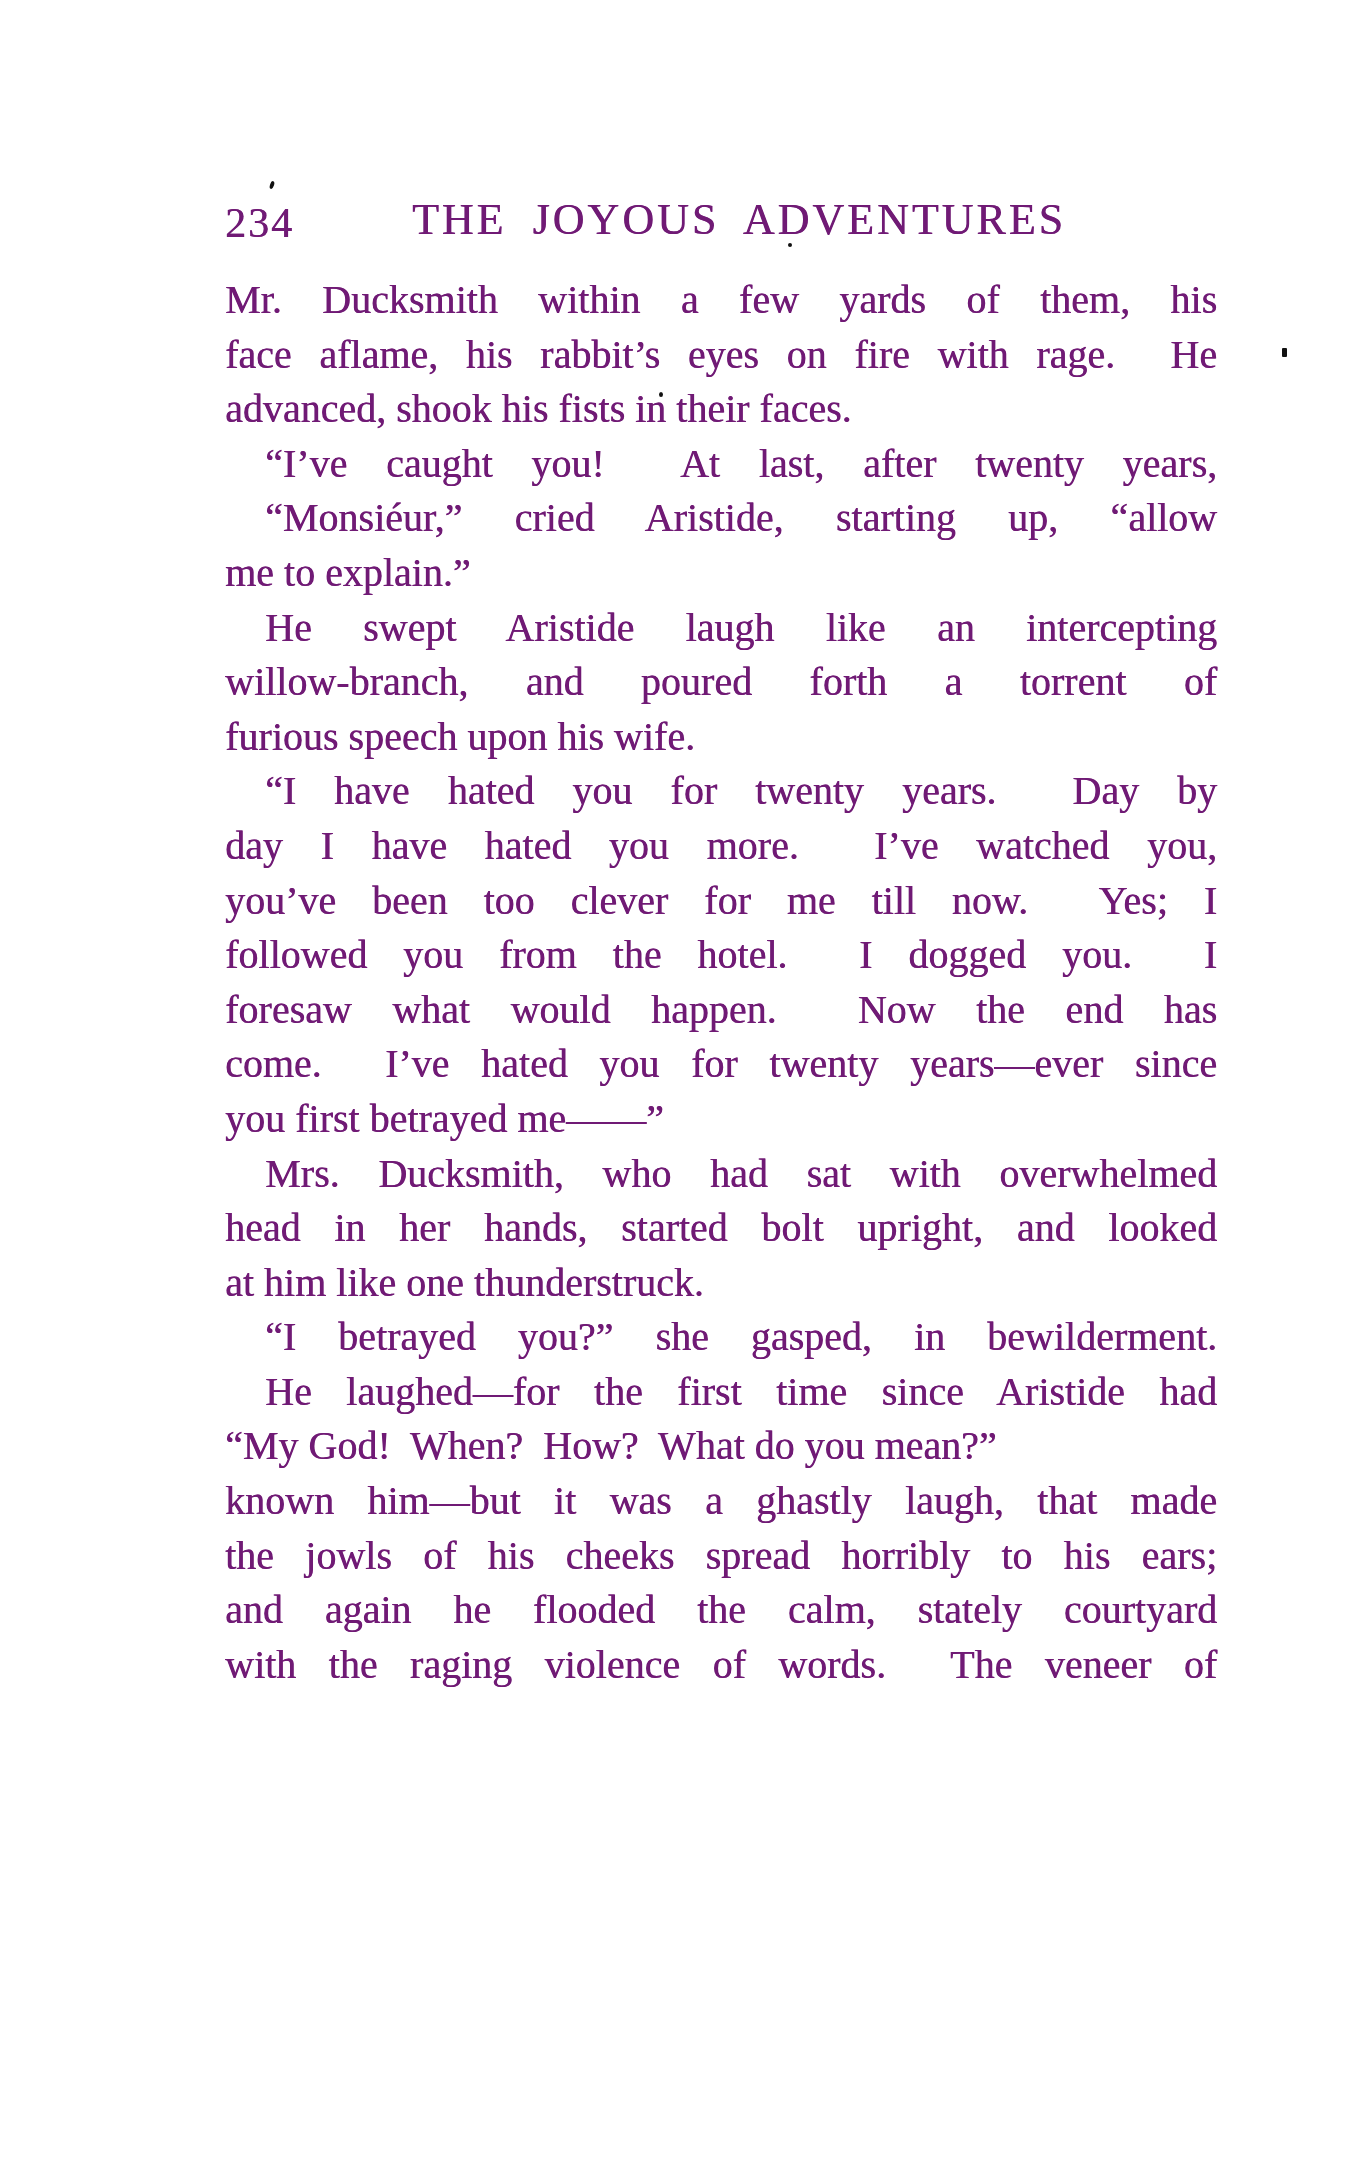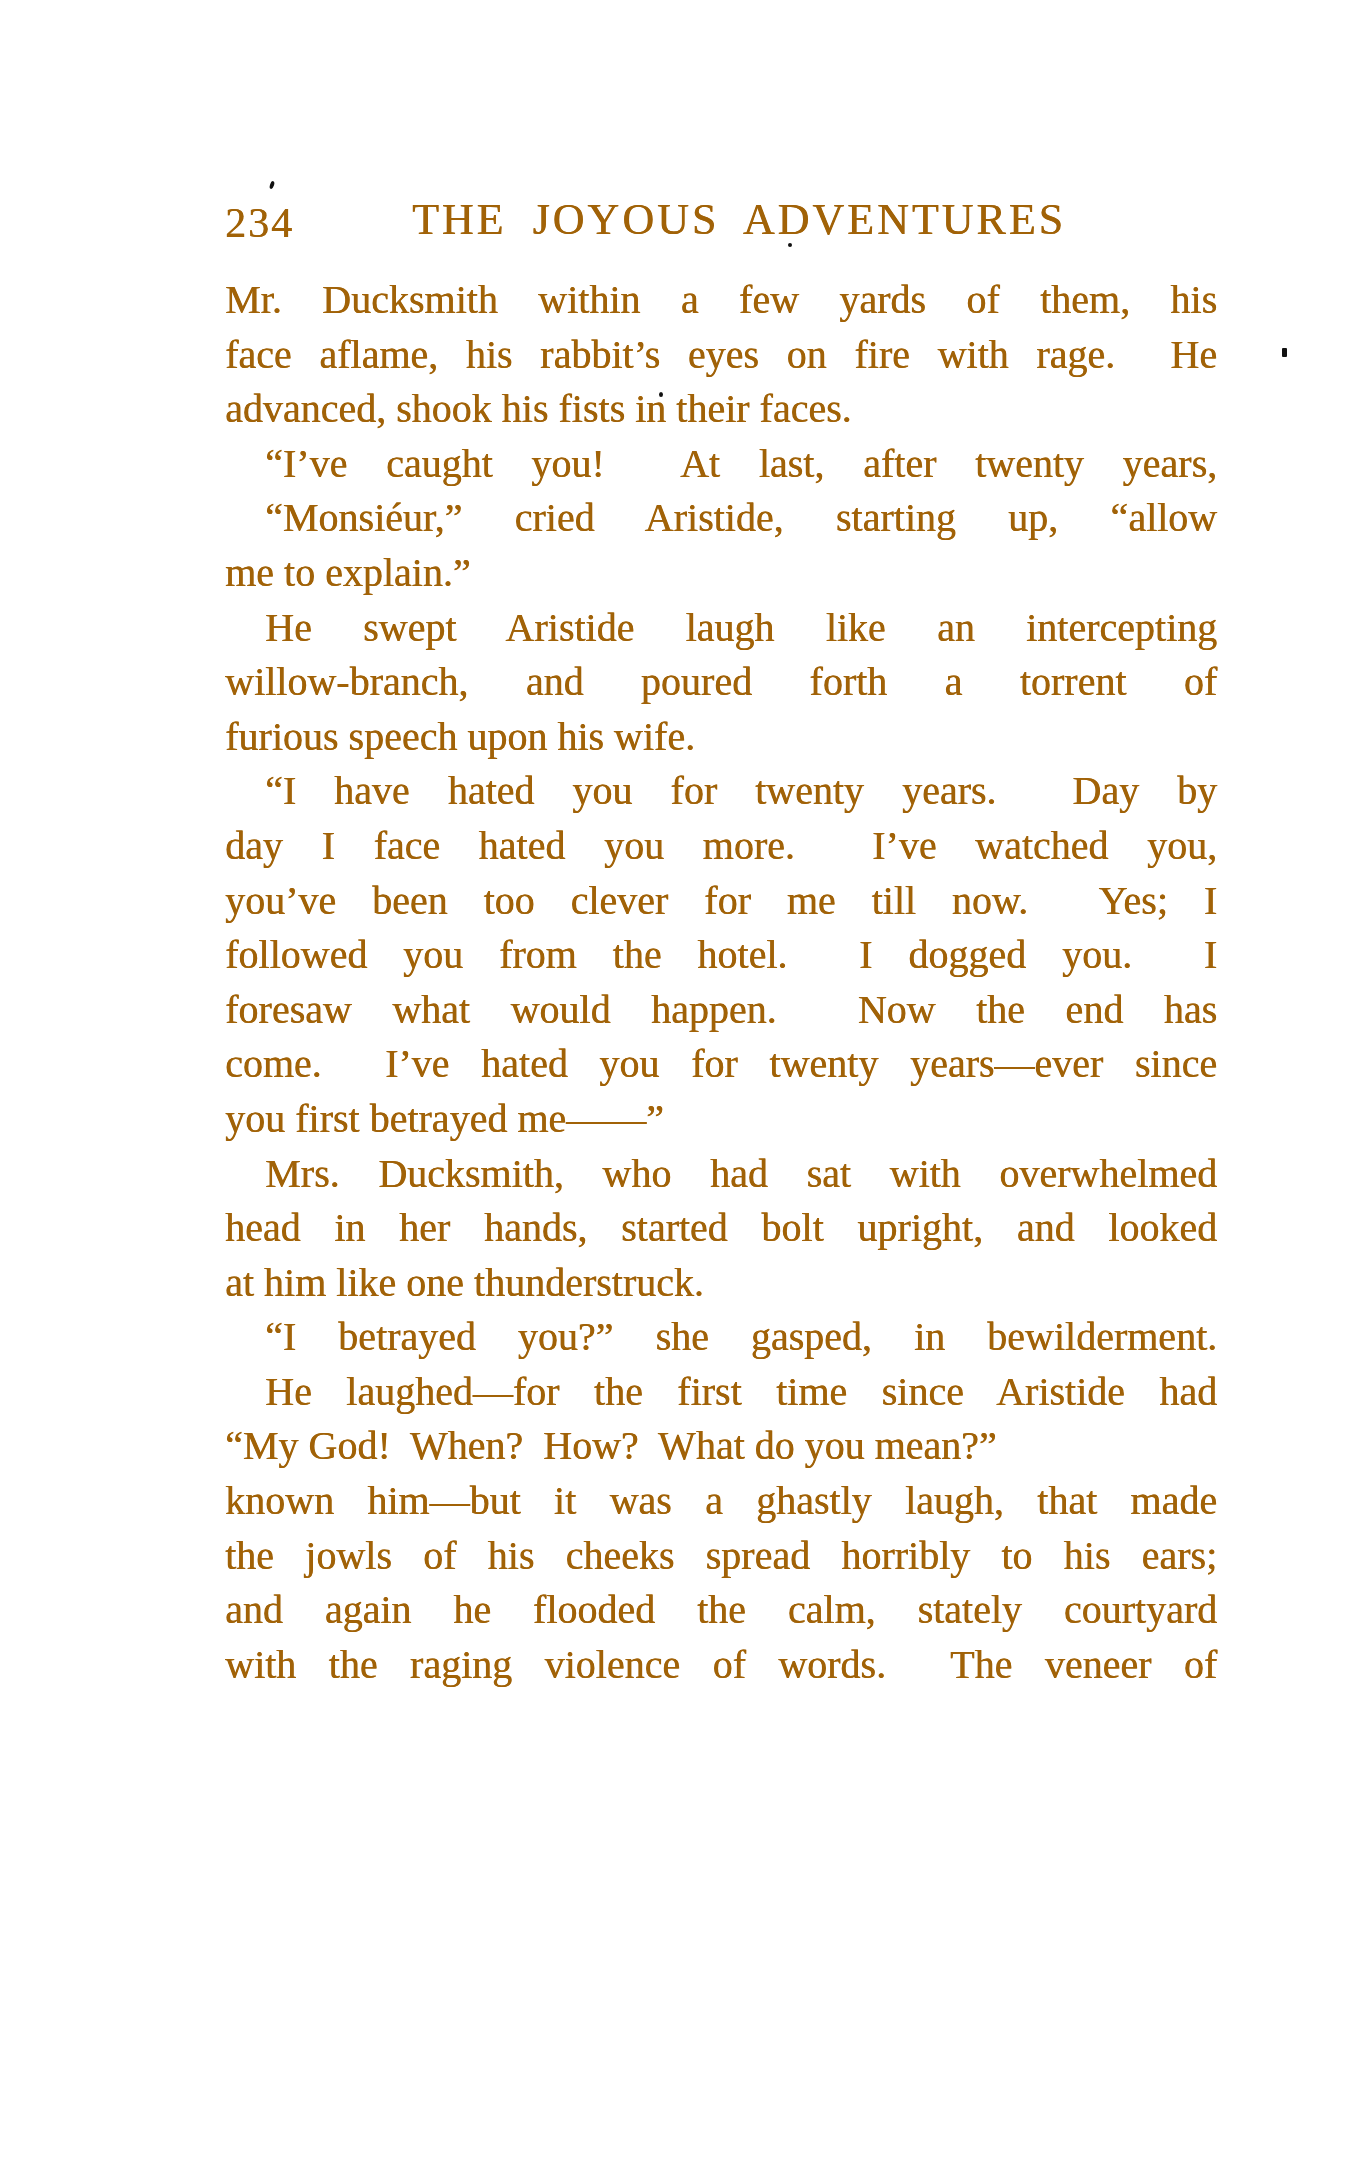--- a/index.html
+++ b/index.html
@@ -7,21 +7,21 @@
     padding: 0;
     background: #e8e8e8;
   }
   #page {
     position: relative;
     width: 1351px;
     height: 2158px;
     background: #ffffff;
     overflow: hidden;
     font-family: "Liberation Serif", "DejaVu Serif", serif;
-    color: #a16207;
+    color: #701a75;
   }
   
   #running-head {
     position: absolute;
     top: 198px;
     left: 225px;
     width: 992px;
     height: 50px;
   }
   #page-number {
@@ -92,21 +92,21 @@
       <div class="line j">Mr. Ducksmith within a few yards of them, his</div>
       <div class="line j">face aflame, his rabbit’s eyes on fire with rage.  He</div>
       <div class="line">advanced, shook his fists in their faces.</div>
       <div class="line j in">“I’ve caught you!  At last, after twenty years,</div>
       <div class="line j in">“Monsiéur,” cried Aristide, starting up, “allow</div>
       <div class="line">me to explain.”</div>
       <div class="line j in">He swept Aristide laugh like an intercepting</div>
       <div class="line j">willow-branch, and poured forth a torrent of</div>
       <div class="line">furious speech upon his wife.</div>
       <div class="line j in">“I have hated you for twenty years.  Day by</div>
-      <div class="line j">day I face hated you more.  I’ve watched you,</div>
+      <div class="line j">day I have hated you more.  I’ve watched you,</div>
       <div class="line j">you’ve been too clever for me till now.  Yes; I</div>
       <div class="line j">followed you from the hotel.  I dogged you.  I</div>
       <div class="line j">foresaw what would happen.  Now the end has</div>
       <div class="line j">come.  I’ve hated you for twenty years—ever since</div>
       <div class="line">you first betrayed me——”</div>
       <div class="line j in">Mrs. Ducksmith, who had sat with overwhelmed</div>
       <div class="line j">head in her hands, started bolt upright, and looked</div>
       <div class="line">at him like one thunderstruck.</div>
       <div class="line j in">“I betrayed you?” she gasped, in bewilderment.</div>
       <div class="line j in">He laughed—for the first time since Aristide had</div>

